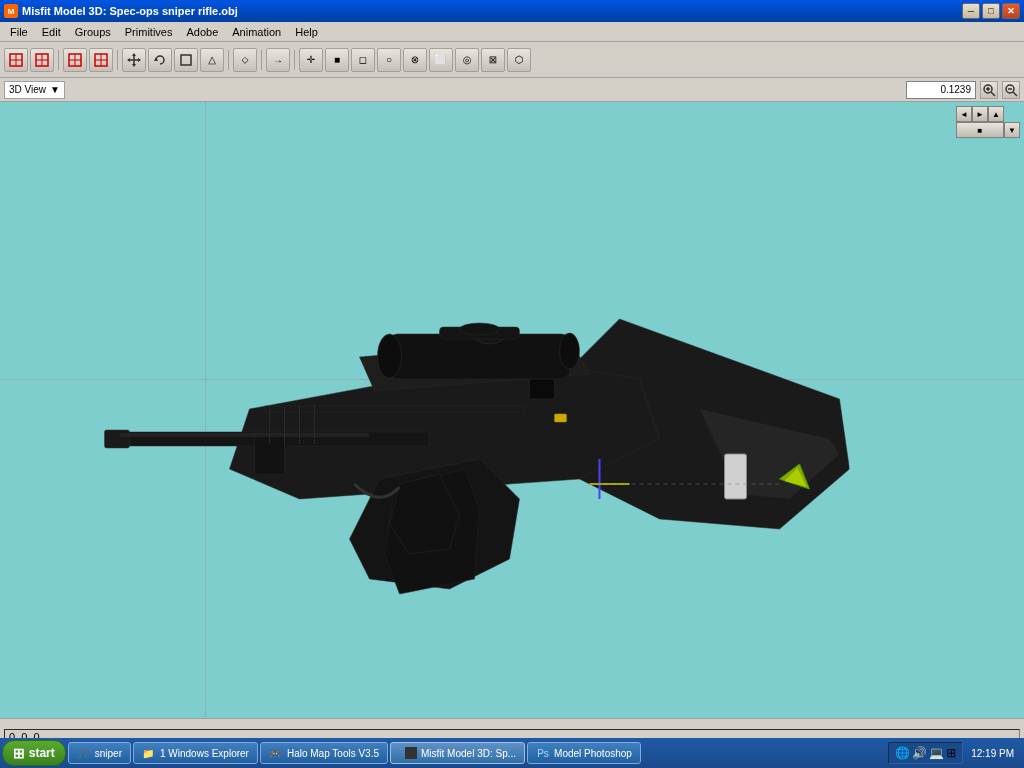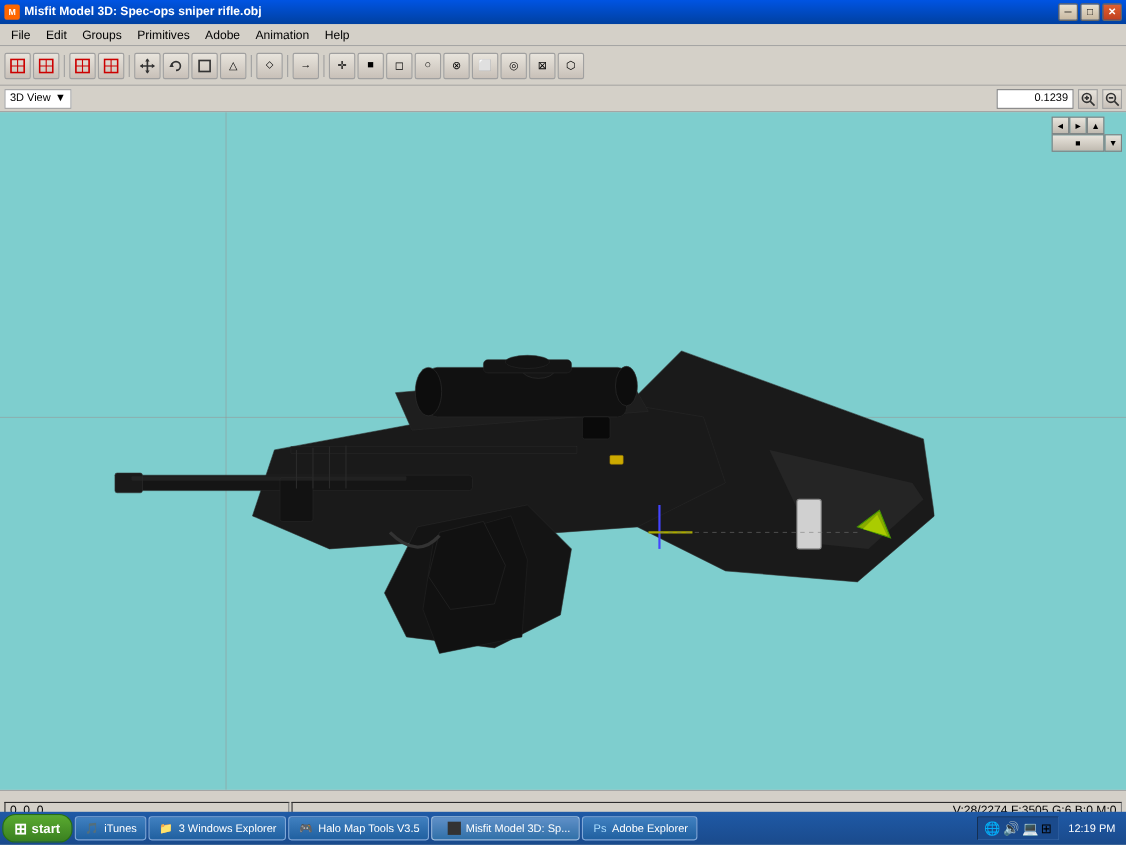--- a/index.html
+++ b/index.html
@@ -442,49 +442,46 @@
       <div class="nav-btn" style="width:48px;">■</div>
       <div class="nav-btn">▼</div>
     </div>
   </div>
 </div>
 
 <div id="status-bar">
   <div id="status-coords">
     <span>0, 0, 0</span>
   </div>
-  <div id="status-info">
-    <span>V:28/2274  F:3505  G:6  B:0  M:0</span>
-  </div>
 </div>
 
 <div id="taskbar">
   <div class="task-start">
     <span style="font-size:14px;">⊞</span>
     <span>start</span>
   </div>
   <div class="task-btn">
     <span class="task-icon">🎵</span>
-    <span>iTunes</span>
+    <span>sniper</span>
   </div>
   <div class="task-btn">
     <span class="task-icon">📁</span>
-    <span>3 Windows Explorer</span>
+    <span>1 Windows Explorer</span>
   </div>
   <div class="task-btn">
     <span class="task-icon">🎮</span>
     <span>Halo Map Tools V3.5</span>
   </div>
   <div class="task-btn active">
     <span class="task-icon" style="background:#333;width:12px;height:12px;"></span>
     <span>Misfit Model 3D: Sp...</span>
   </div>
   <div class="task-btn">
     <span class="task-icon" style="color:#aaddff;">Ps</span>
-    <span>Adobe Explorer</span>
+    <span>Model Photoshop</span>
   </div>
   <div class="taskbar-right">
     <div class="tray-area">
       <span class="tray-icon">🌐</span>
       <span class="tray-icon">🔊</span>
       <span class="tray-icon">💻</span>
       <span class="tray-icon">⊞</span>
     </div>
     <span class="clock">12:19 PM</span>
   </div>

